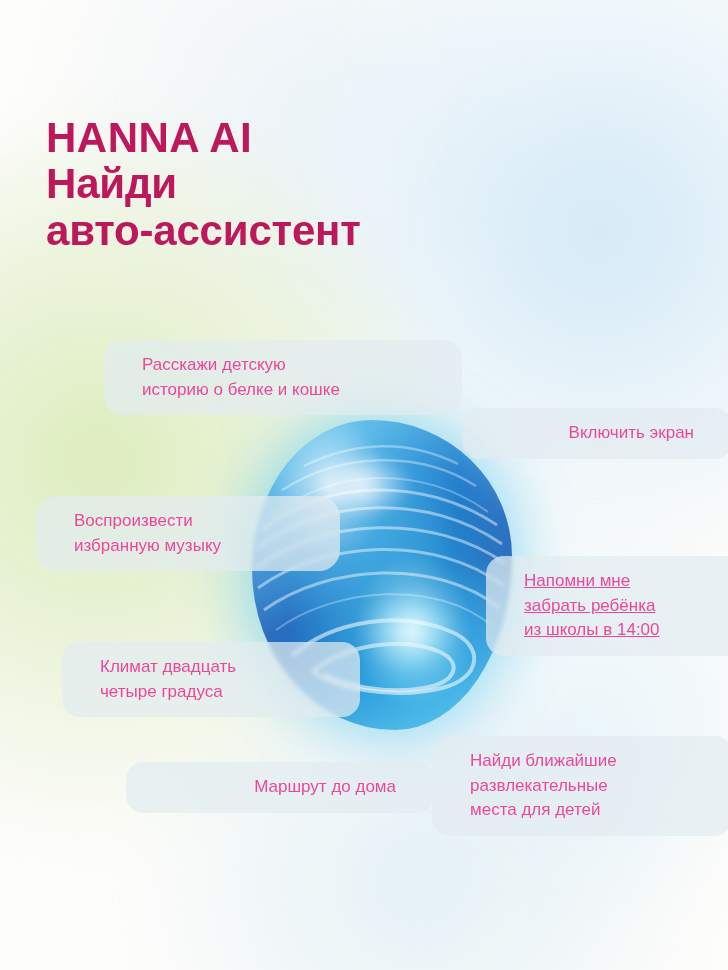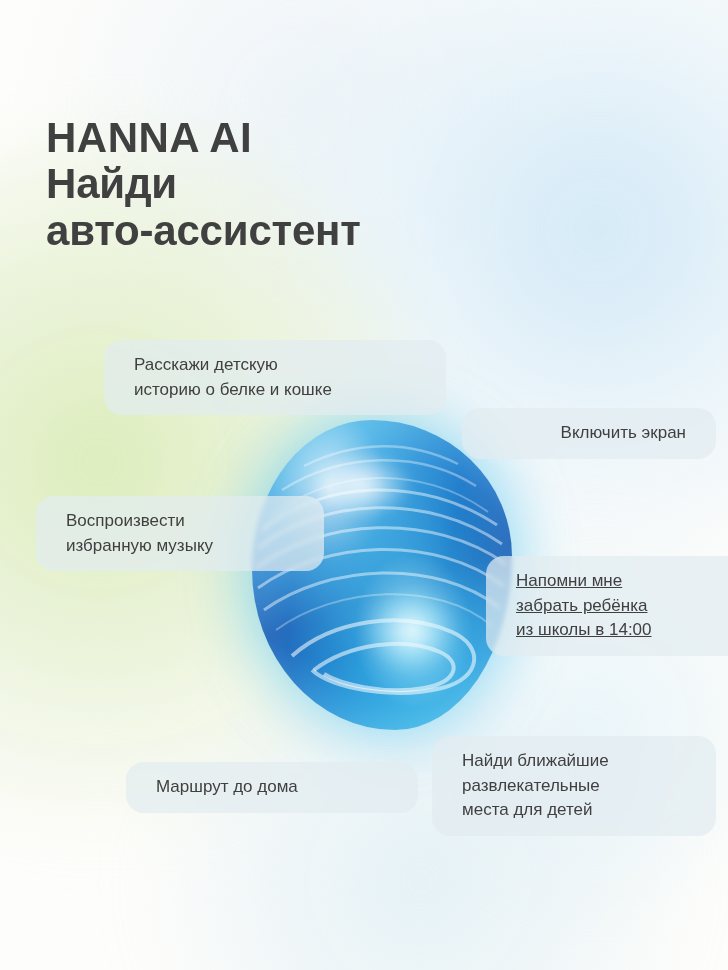--- a/index.html
+++ b/index.html
@@ -77,21 +77,21 @@
     background: radial-gradient(circle at 50% 50%, rgba(221,240,249,0.6) 0%, rgba(255,255,255,0) 70%);
     filter: blur(24px);
   }
 
   
   .headline {
     position: absolute;
     left: 46px;
     top: 68px;
     width: 600px;
-    color: #404040;
+    color: #be185d;
     font-size: 42px;
     line-height: 1.11;
     font-weight: bold;
     letter-spacing: -0.2px;
     white-space: pre-line;
   }
   .headline .brand {
     display: block;
     letter-spacing: 0.5px;
   }
@@ -146,34 +146,34 @@
     border-radius: 50%;
     background: radial-gradient(ellipse at 50% 50%, rgba(255,255,255,0.75) 0%, rgba(190,238,252,0.35) 45%, rgba(255,255,255,0) 75%);
     filter: blur(7px);
   }
 
   
   .chip {
     position: absolute;
     background: rgba(226,235,240,0.72);
     border-radius: 18px;
-    color: #404040;
+    color: #ec4899;
     font-size: 17px;
     line-height: 1.45;
-    padding: 13px 30px;
+    padding: 13px 38px;
     white-space: pre-line;
     backdrop-filter: blur(2px);
   }
 
   .chip-story      { left: 104px; top: 340px;  width: 282px; }
   .chip-screen     { left: 462px; top: 408px;  width: 194px; text-align: right; }
-  .chip-music      { left: 36px;  top: 496px;  width: 228px; }
+  .chip-music      { left: 36px;  top: 496px;  width: 228px; border-radius: 21px; }
   .chip-remind     { left: 486px; top: 556px;  width: 200px; text-decoration: underline; }
   .chip-climate    { left: 62px;  top: 642px;  width: 222px; }
-  .chip-route      { left: 126px; top: 762px;  width: 232px; text-align: left; }
+  .chip-route      { left: 126px; top: 762px;  width: 232px; text-align: right; }
   .chip-places     { left: 432px; top: 736px;  width: 224px; }
 </style>
 </head>
 <body>
 
 <div id="poster">
 
   <div class="bg-base"></div>
   <div class="bg-wash-3"></div>
   <div class="bg-wash-2"></div>
@@ -216,18 +216,20 @@
   </div>
 
   <div class="chip chip-story">Расскажи детскую
 историю о белке и кошке</div>
   <div class="chip chip-screen">Включить экран</div>
   <div class="chip chip-music">Воспроизвести
 избранную музыку</div>
   <div class="chip chip-remind">Напомни мне
 забрать ребёнка
 из школы в 14:00</div>
+  <div class="chip chip-climate">Климат двадцать
+четыре градуса</div>
   <div class="chip chip-route">Маршрут до дома</div>
   <div class="chip chip-places">Найди ближайшие
 развлекательные
 места для детей</div>
 
 </div>
 
 </body></html>

